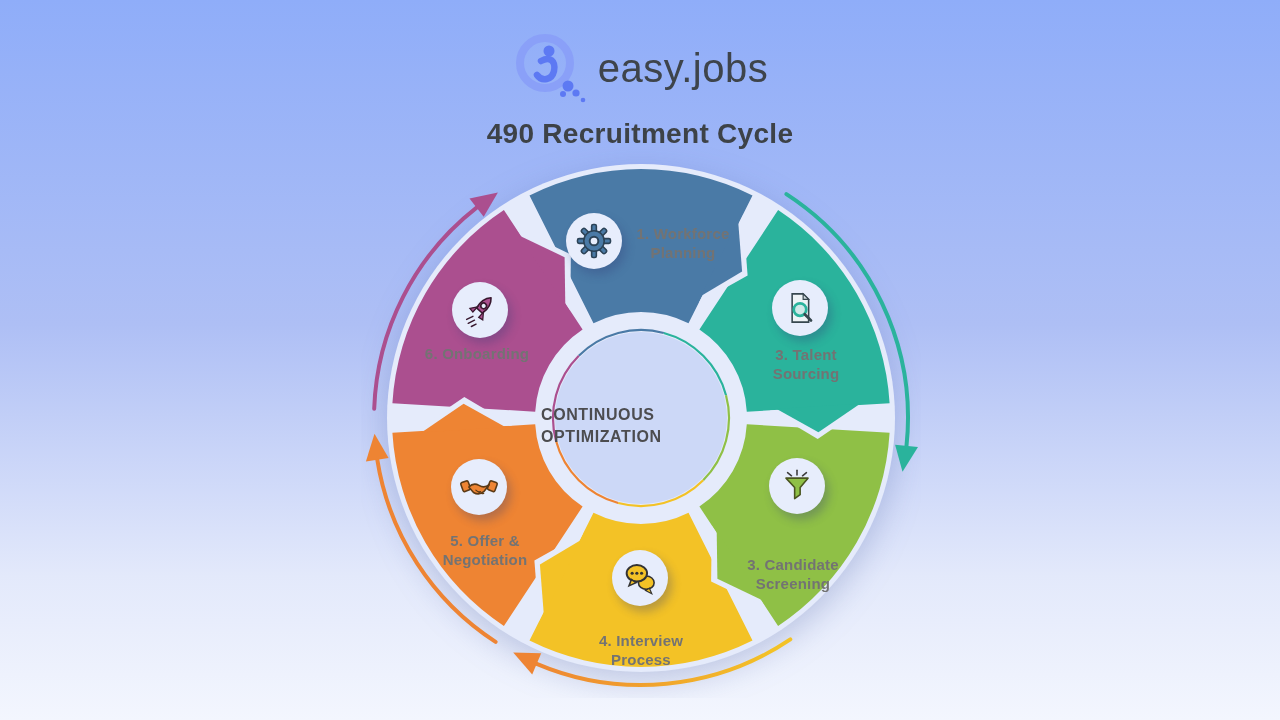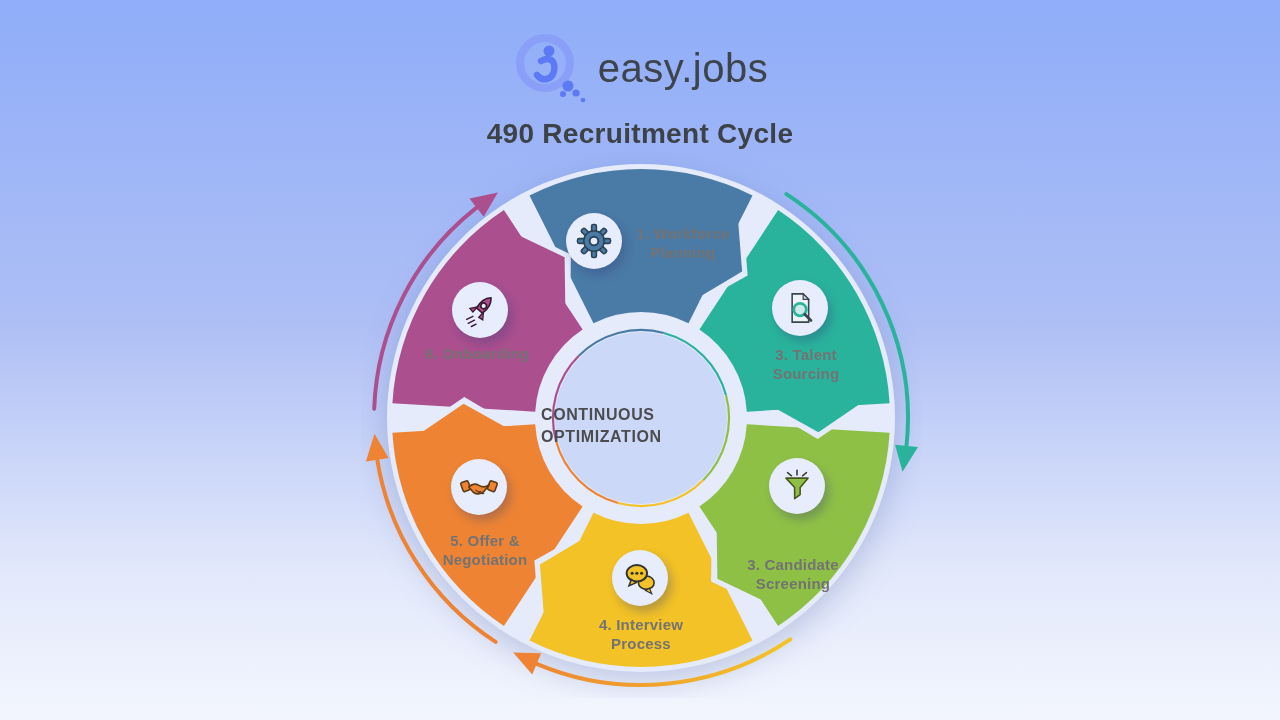--- a/index.html
+++ b/index.html
@@ -163,17 +163,17 @@
         <line x1="11" y1="40" x2="19" y2="36"></line>
           <line x1="13" y1="45" x2="21" y2="41"></line>
           <line x1="17" y1="49" x2="23" y2="46"></line>
       </g>
     </svg>
   </div>
 
   <div class="seg-label" style="left:683px;top:243px;width:125px;">1. Workforce Planning</div>
   <div class="seg-label" style="left:806px;top:364px;width:100px;">3. Talent Sourcing</div>
   <div class="seg-label" style="left:793px;top:546px;width:120px;margin-top:28px;">3. Candidate Screening</div>
-  <div class="seg-label" style="left:641px;top:634px;width:115px;">4. Interview Process</div>
+  <div class="seg-label" style="left:641px;top:650px;width:115px;">4. Interview Process</div>
   <div class="seg-label" style="left:485px;top:534px;width:120px;margin-top:16px;">5. Offer &amp; Negotiation</div>
   <div class="seg-label" style="left:477px;top:353px;width:150px;">6. Onboarding</div>
 
 </div>
 
 </body></html>

